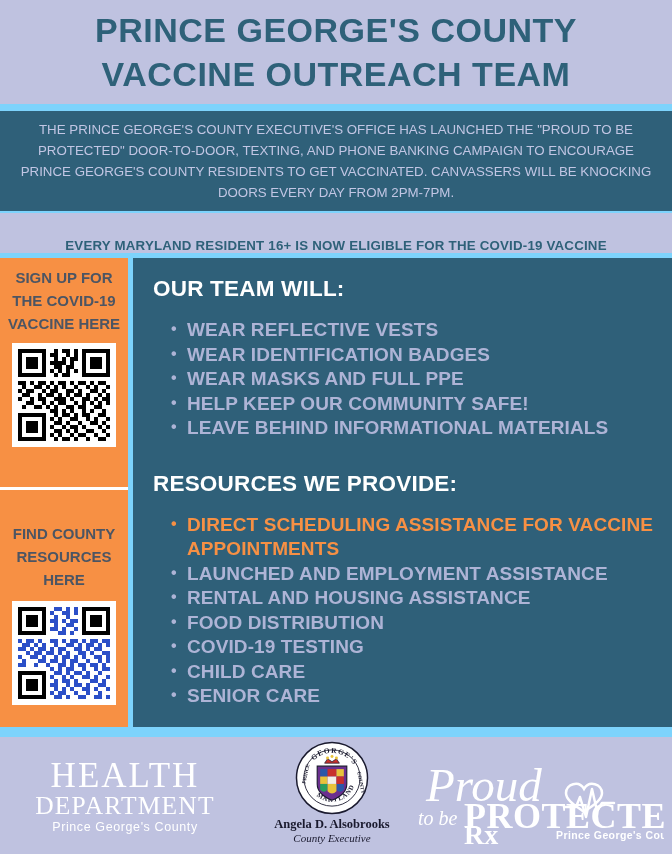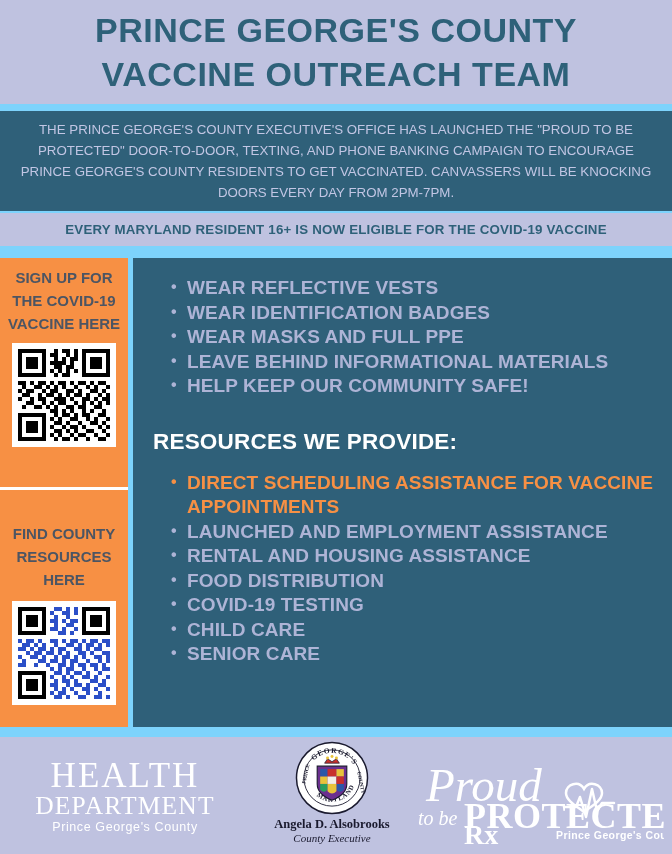--- a/index.html
+++ b/index.html
@@ -58,24 +58,24 @@
     font-size: 13.3px;
     line-height: 21px;
     text-align: center;
     padding: 0 16px;
   }
 
   
   .eligibility-band {
     position: absolute;
     left: 0; top: 213px;
-    width: 672px; height: 33px;
+    width: 672px; height: 40px;
     background: #bfc2e0;
     display: flex;
-    align-items: center;
+    align-items: flex-end;
     justify-content: center;
   }
   .eligibility-text {
     color: #2e6179;
     font-weight: bold;
     font-size: 13.3px;
     letter-spacing: 0.2px;
     white-space: nowrap;
   }
 
@@ -542,26 +542,27 @@
                 <rect x="20" y="23" width="2" height="1"></rect>
                 <rect x="23" y="23" width="1" height="1"></rect>
             </g>
           </svg>
         </div>
       </div>
 
     </div>
 
     <div class="main-panel">
+      <h2 class="section-heading">OUR TEAM WILL:</h2>
       <ul class="bullets" id="team-list">
           <li>WEAR REFLECTIVE VESTS</li>
           <li>WEAR IDENTIFICATION BADGES</li>
           <li>WEAR MASKS AND FULL PPE</li>
+          <li>HELP KEEP OUR COMMUNITY SAFE!</li>
           <li>LEAVE BEHIND INFORMATIONAL MATERIALS</li>
-          <li>HELP KEEP OUR COMMUNITY SAFE!</li>
         </ul>
 
       <h2 class="section-heading heading-resources">RESOURCES WE PROVIDE:</h2>
       <ul class="bullets" id="resources-list">
           <li class="highlight">DIRECT SCHEDULING ASSISTANCE FOR VACCINE APPOINTMENTS</li>
           <li>LAUNCHED AND EMPLOYMENT ASSISTANCE</li>
           <li>RENTAL AND HOUSING ASSISTANCE</li>
           <li>FOOD DISTRIBUTION</li>
           <li>COVID-19 TESTING</li>
           <li>CHILD CARE</li>

